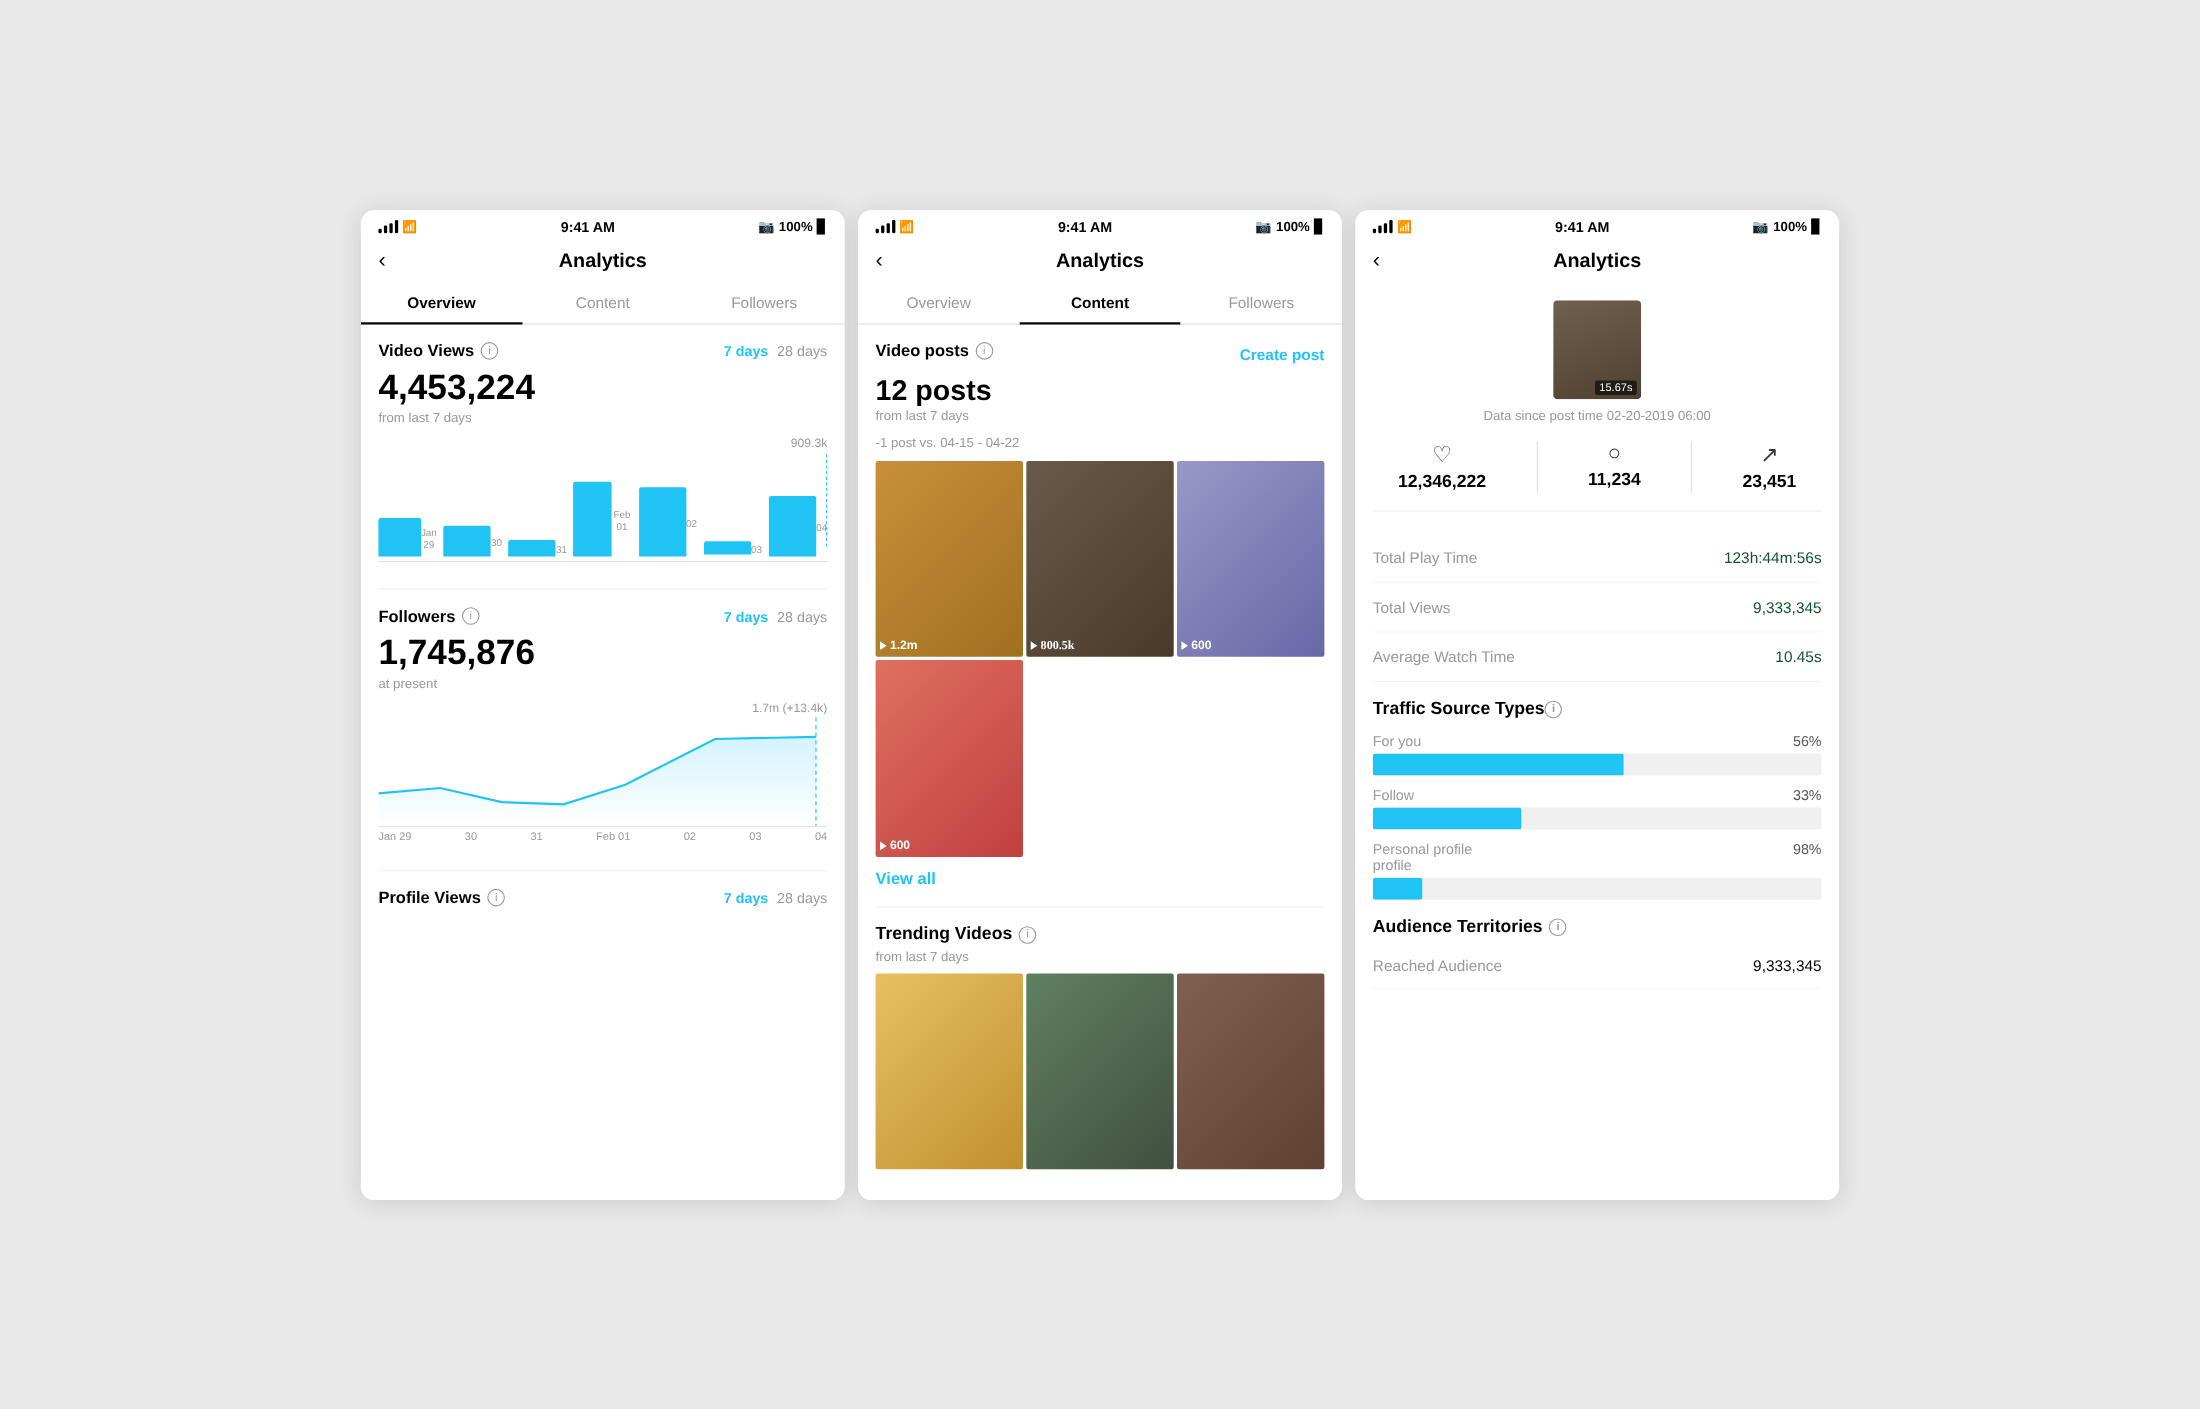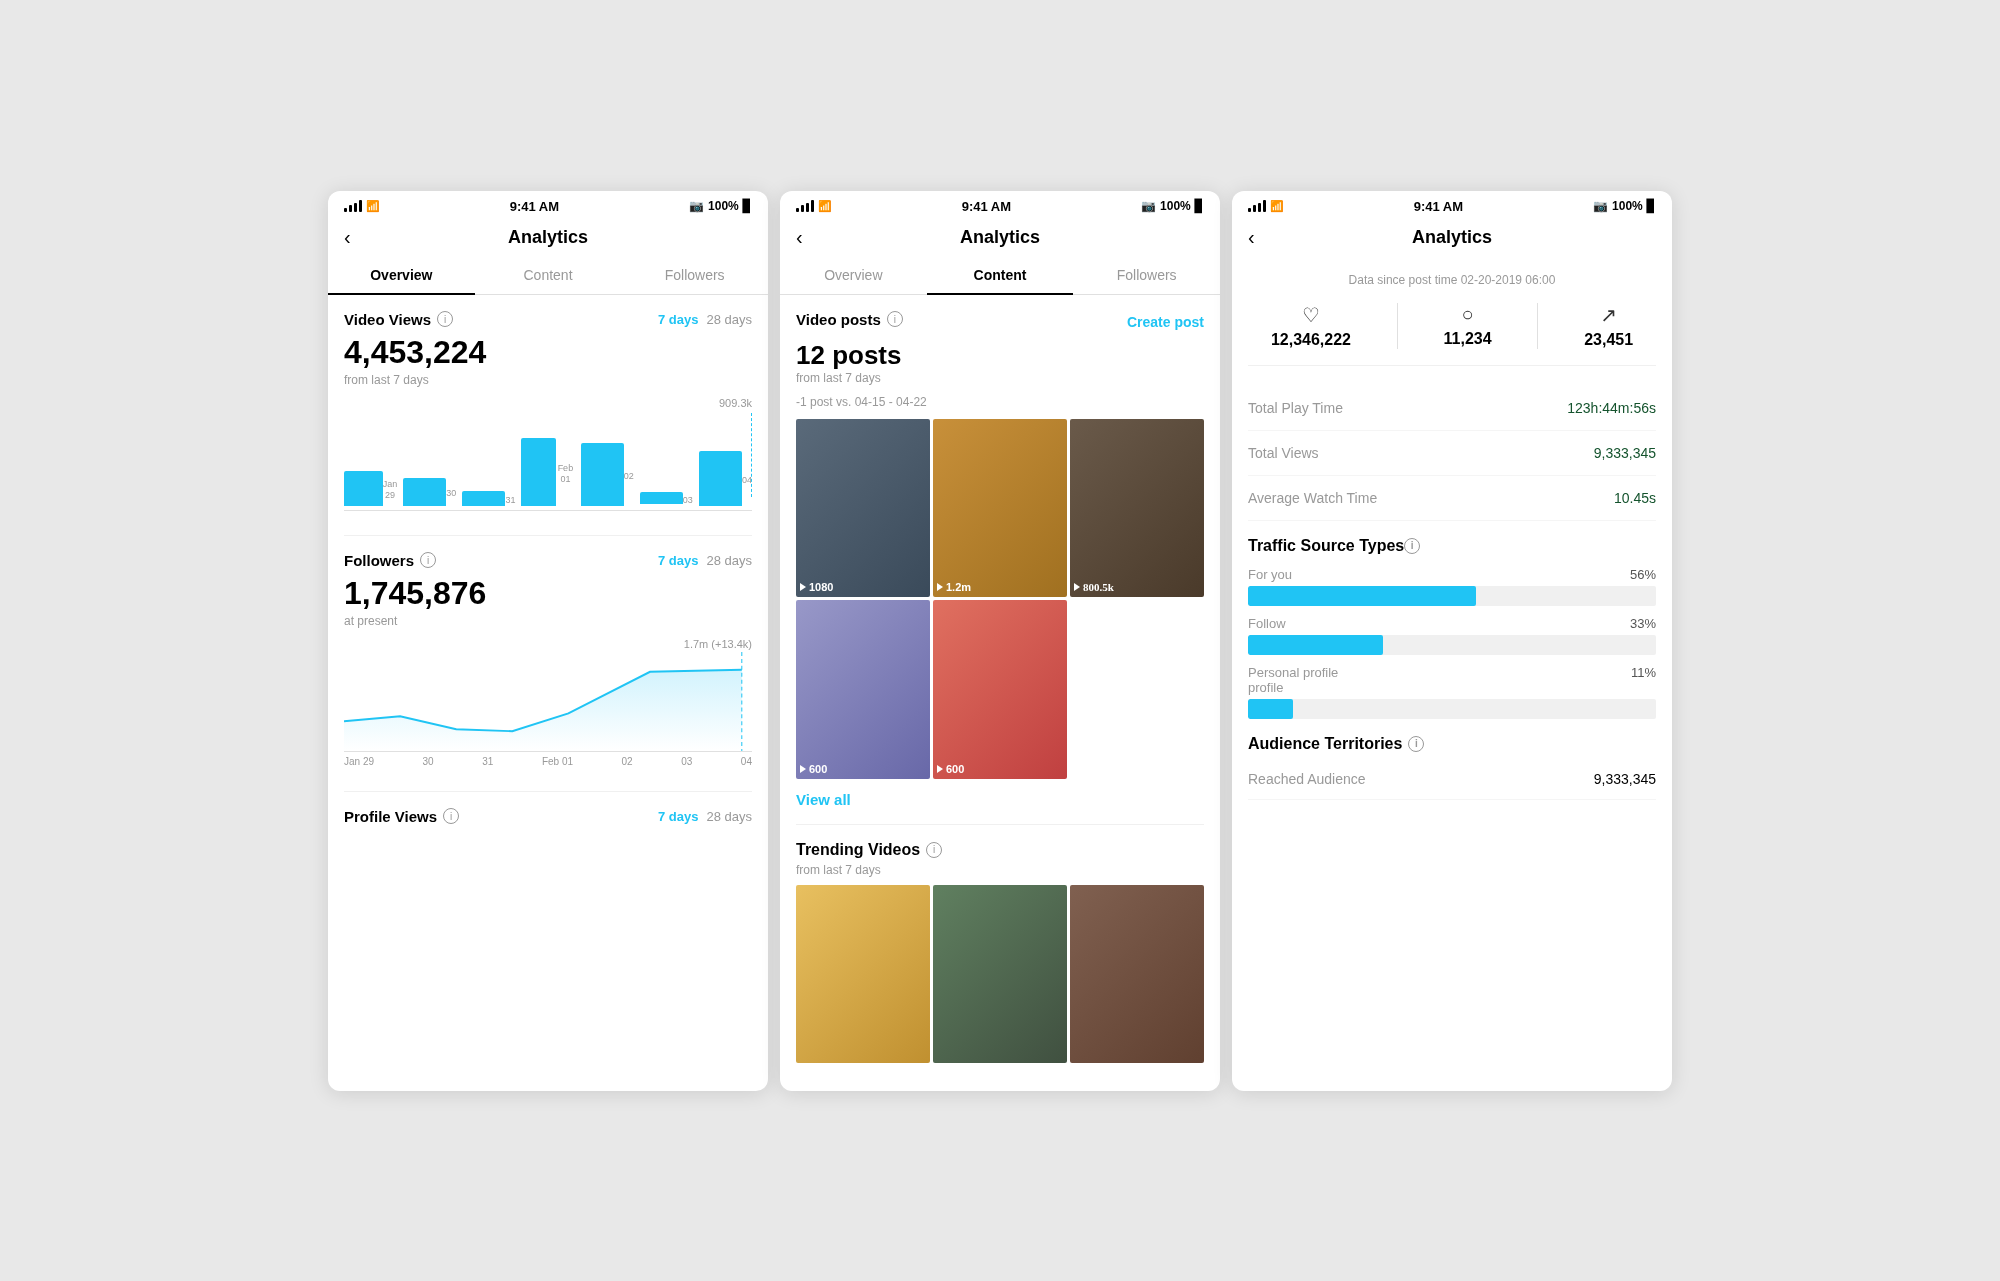--- a/index.html
+++ b/index.html
@@ -588,26 +588,20 @@
           <div class="info-icon">i</div>
         </div>
         <span class="create-post-btn">Create post</span>
       </div>
 
       <div class="video-posts-count">12 posts</div>
       <div class="sub-label">from last 7 days</div>
       <div class="sub-label">-1 post vs. 04-15 - 04-22</div>
 
       <div class="video-grid">
-        <div class="video-thumb thumb-color-4">
-          <div class="video-play-count">
-            <div class="play-triangle"></div>
-            <span>1080</span>
-          </div>
-        </div>
         <div class="video-thumb thumb-color-7" style="background: linear-gradient(135deg, #c8903a, #a07020);">
           <div class="video-play-count">
             <div class="play-triangle"></div>
             <span>1.2m</span>
           </div>
         </div>
         <div class="video-thumb thumb-color-3">
           <div class="video-play-count">
             <div class="play-triangle"></div>
             <span>800.5k</span>
@@ -665,20 +659,26 @@
       </div>
     </div>
 
     <div class="app-header">
       <span class="back-arrow">‹</span>
       <span class="app-title">Analytics</span>
     </div>
 
     <div class="screen-content">
 
+      <div style="text-align:center; margin-bottom:8px;">
+        <div class="post-thumbnail">
+          <div style="width:100%;height:100%;background:linear-gradient(160deg,#706050,#504030);"></div>
+          <div class="post-duration">15.67s</div>
+        </div>
+      </div>
       <div class="post-since">Data since post time 02-20-2019 06:00</div>
 
       <div class="stats-row">
         <div class="stat-item">
           <div class="stat-icon">♡</div>
           <div class="stat-value">12,346,222</div>
         </div>
         <div class="stat-divider"></div>
         <div class="stat-item">
           <div class="stat-icon">○</div>
@@ -726,21 +726,21 @@
             <span class="traffic-pct">33%</span>
           </div>
           <div class="traffic-bar-bg">
             <div class="traffic-bar-fill" style="width:33%"></div>
           </div>
         </div>
 
         <div class="traffic-item">
           <div class="traffic-label-row">
             <span>Personal profile<br>profile</span>
-            <span class="traffic-pct">11%</span>
+            <span class="traffic-pct">98%</span>
           </div>
           <div class="traffic-bar-bg">
             <div class="traffic-bar-fill" style="width:11%"></div>
           </div>
         </div>
       </div>
 
       <div class="audience-section">
         <div class="audience-title">
           <span>Audience Territories</span>

